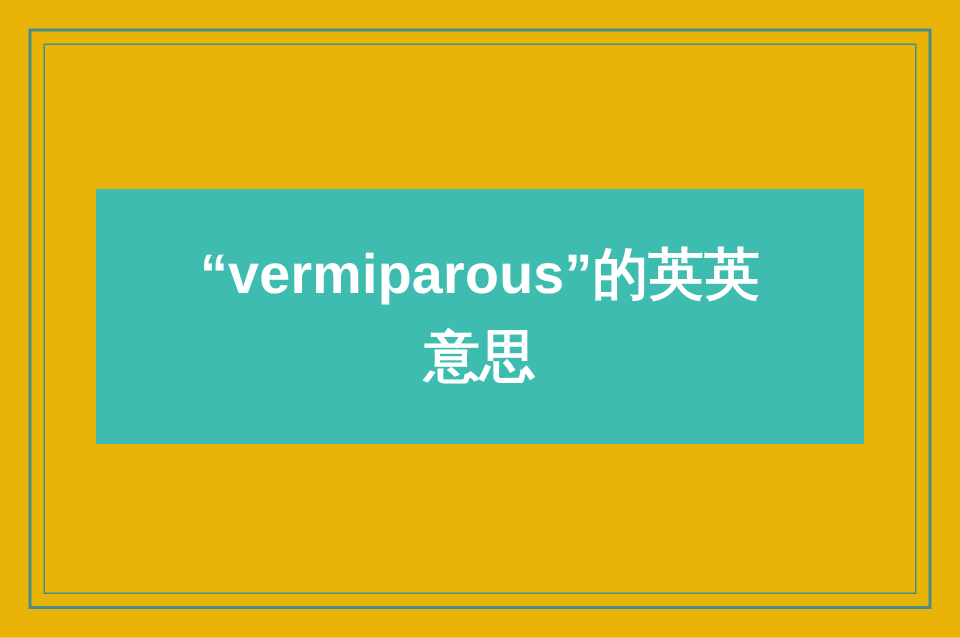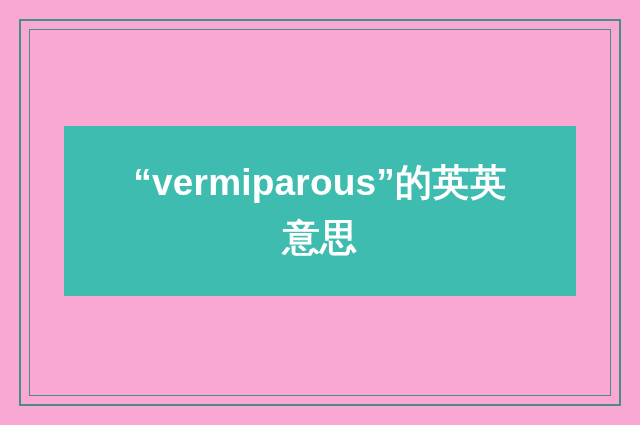--- a/index.html
+++ b/index.html
@@ -10,21 +10,21 @@
     width: 640px;
     height: 425px;
     overflow: hidden;
     font-family: "Liberation Sans", "DejaVu Sans", sans-serif;
   }
 
   .poster {
     position: relative;
     width: 640px;
     height: 425px;
-    background: #f9a8d4;
+    background: #eab308;
     box-sizing: border-box;
   }
 
   
   .frame-outer {
     position: absolute;
     left: 19px;
     top: 19px;
     right: 19px;
     bottom: 19px;

